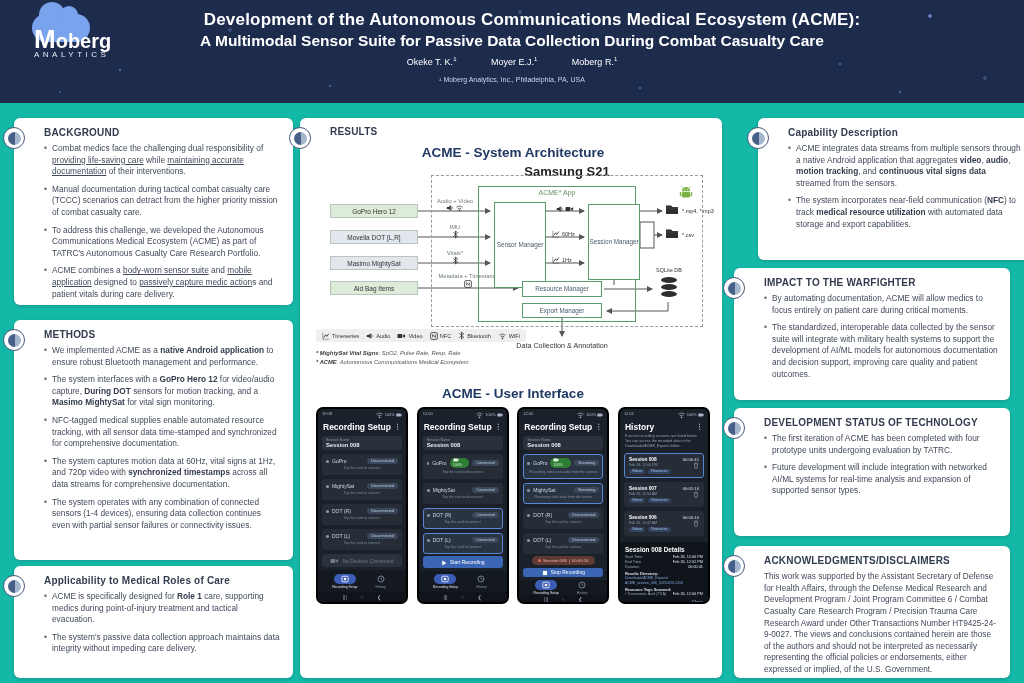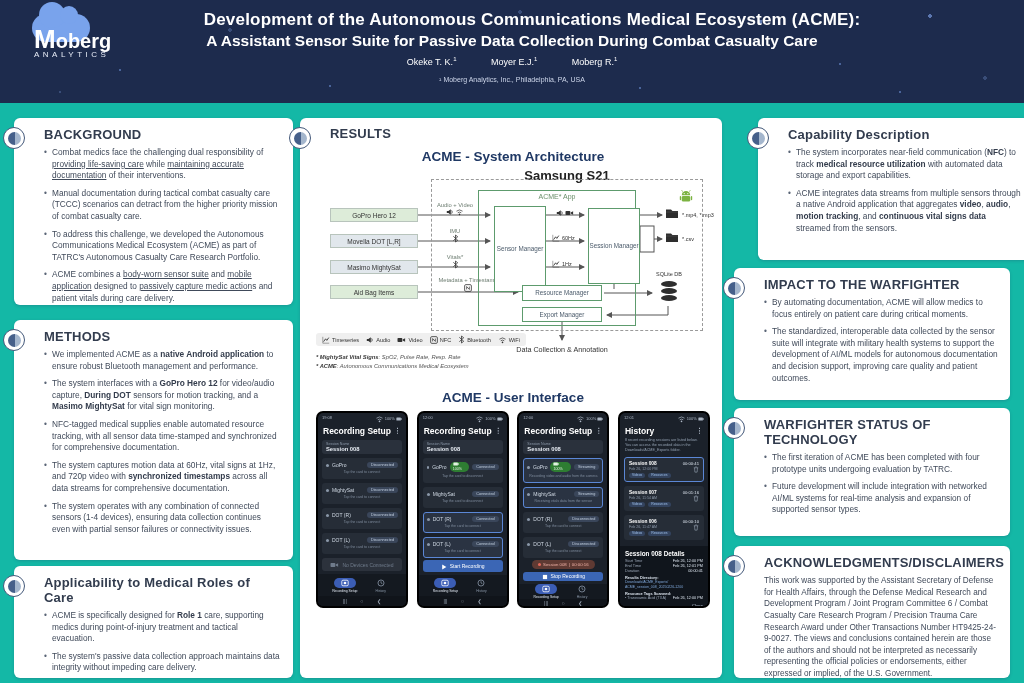--- a/index.html
+++ b/index.html
@@ -34,21 +34,21 @@
   .cloud::after{content:'';position:absolute;left:28px;top:-8px;width:18px;height:18px;border-radius:50%;background:#79a3ec;}
   .logo-word{position:absolute;left:14px;top:18px;font-size:20px;font-weight:bold;color:#fff;}
   .logo-word b{font-size:26px;}
   .logo-sub{position:absolute;left:14px;top:44px;font-size:8px;letter-spacing:3.5px;color:#e8edf8;}
 
   
   .card{position:absolute;background:#fff;border-radius:6px;box-shadow:0 1px 3px rgba(40,50,90,.25);padding:9px 12px 8px 16px;}
   .card-icon{position:absolute;left:-11px;top:9px;width:22px;height:22px;border-radius:50%;background:#fff;
     border:1.5px solid #44597a;display:flex;align-items:center;justify-content:center;}
   .card-icon::before{content:'';width:13px;height:13px;border-radius:50%;background:linear-gradient(90deg,#46608a 55%,#a4b6cd 55%);}
-  .card h2{margin:0 0 5px 14px;font-size:13px;color:#323c4e;font-weight:bold;letter-spacing:.2px;}
+  .card h2{margin:0 0 5px 14px;font-size:10px;color:#323c4e;font-weight:bold;letter-spacing:.2px;}
   ul.bullets{margin:0;padding:0 0 0 14px;list-style:none;}
   ul.bullets li{position:relative;font-size:8.3px;line-height:1.4;color:#404a5a;margin-bottom:6px;padding-left:8px;}
   ul.bullets li::before{content:'•';position:absolute;left:0;top:0;color:#5a6576;}
   ul.bullets b{color:#333c4c;}
   .ack-text{margin-left:14px;font-size:8.2px;line-height:1.42;color:#404a5a;}
 
   
   .fig-title{text-align:center;font-size:13.5px;font-weight:bold;color:#1f3864;margin:8px 0 4px 0;}
   .diagram{position:relative;width:406px;height:212px;margin:2px auto 0 auto;font-size:6px;color:#333;}
   .diag-svg{position:absolute;left:0;top:0;width:406px;height:212px;}
@@ -127,21 +127,21 @@
 
 <div id="poster">
 
   <div class="header">
     <div class="logo">
       <div class="cloud"></div>
       <div class="logo-word"><b>M</b><span>oberg</span></div>
       <div class="logo-sub">ANALYTICS</div>
     </div>
     <div class="h-title1">Development of the Autonomous Communications Medical Ecosystem (ACME):</div>
-    <div class="h-title2">A Assistant Sensor Suite for Passive Data Collection During Combat Casualty Care</div>
+    <div class="h-title2">A Multimodal Sensor Suite for Passive Data Collection During Combat Casualty Care</div>
     <div class="h-authors">
       <span class="auth"><span>Okeke T. K.</span><sup>1</sup></span>
       <span class="auth"><span>Moyer E.J.</span><sup>1</sup></span>
       <span class="auth"><span>Moberg R.</span><sup>1</sup></span>
     </div>
     <div class="h-affil">¹  Moberg Analytics, Inc., Philadelphia, PA, USA</div>
   </div>
 
   <div class="card" style="left:14px;top:118px;width:279px;height:187px;">
     <span class="card-icon"></span>
@@ -718,37 +718,37 @@
     </div>
           </div>
         </div>
       </div>
   </div>
 
   <div class="card" style="left:758px;top:118px;width:276px;height:142px;">
     <span class="card-icon"></span>
     <h2>Capability Description</h2>
     <ul class="bullets">
+        <li>ACME integrates data streams from multiple sensors through a native Android application that aggregates <b>video</b>, <b>audio</b>, <b>motion tracking</b>, and <b>continuous vital signs data</b> streamed from the sensors.</li>
         <li>The system incorporates near-field communication (<b>NFC</b>) to track <b>medical resource utilization</b> with automated data storage and export capabilities.</li>
-        <li>ACME integrates data streams from multiple sensors through a native Android application that aggregates <b>video</b>, <b>audio</b>, <b>motion tracking</b>, and <b>continuous vital signs data</b> streamed from the sensors.</li>
       </ul>
   </div>
 
   <div class="card" style="left:734px;top:268px;width:276px;height:132px;">
     <span class="card-icon"></span>
     <h2>IMPACT TO THE WARFIGHTER</h2>
     <ul class="bullets">
         <li>By automating documentation, ACME will allow medics to focus entirely on patient care during critical moments.</li>
         <li>The standardized, interoperable data collected by the sensor suite will integrate with military health systems to support the development of AI/ML models for autonomous documentation and decision support, improving care quality and patient outcomes.</li>
       </ul>
   </div>
 
   <div class="card" style="left:734px;top:408px;width:276px;height:128px;">
     <span class="card-icon"></span>
-    <h2>WARFIGHTER STATUS OF TECHNOLOGY</h2>
+    <h2>DEVELOPMENT STATUS OF TECHNOLOGY</h2>
     <ul class="bullets">
         <li>The first iteration of ACME has been completed with four prototype units undergoing evaluation  by TATRC.</li>
         <li>Future development will include integration with networked AI/ML systems for real-time analysis and expansion of supported sensor types.</li>
       </ul>
   </div>
 
   <div class="card" style="left:734px;top:546px;width:276px;height:132px;">
     <span class="card-icon"></span>
     <h2>ACKNOWLEDGMENTS/DISCLAIMERS</h2>
     <div class="ack-text">This work was supported by the Assistant Secretary of Defense for Health Affairs, through the Defense Medical Research and Development Program / Joint Program Committee 6 / Combat Casualty Care Research Program / Precision Trauma Care Research Award under Other Transactions Number HT9425-24-9-0027. The views and conclusions contained herein are those of the authors and should not be interpreted as necessarily representing the official policies or endorsements, either expressed or implied, of the U.S. Government.</div>

